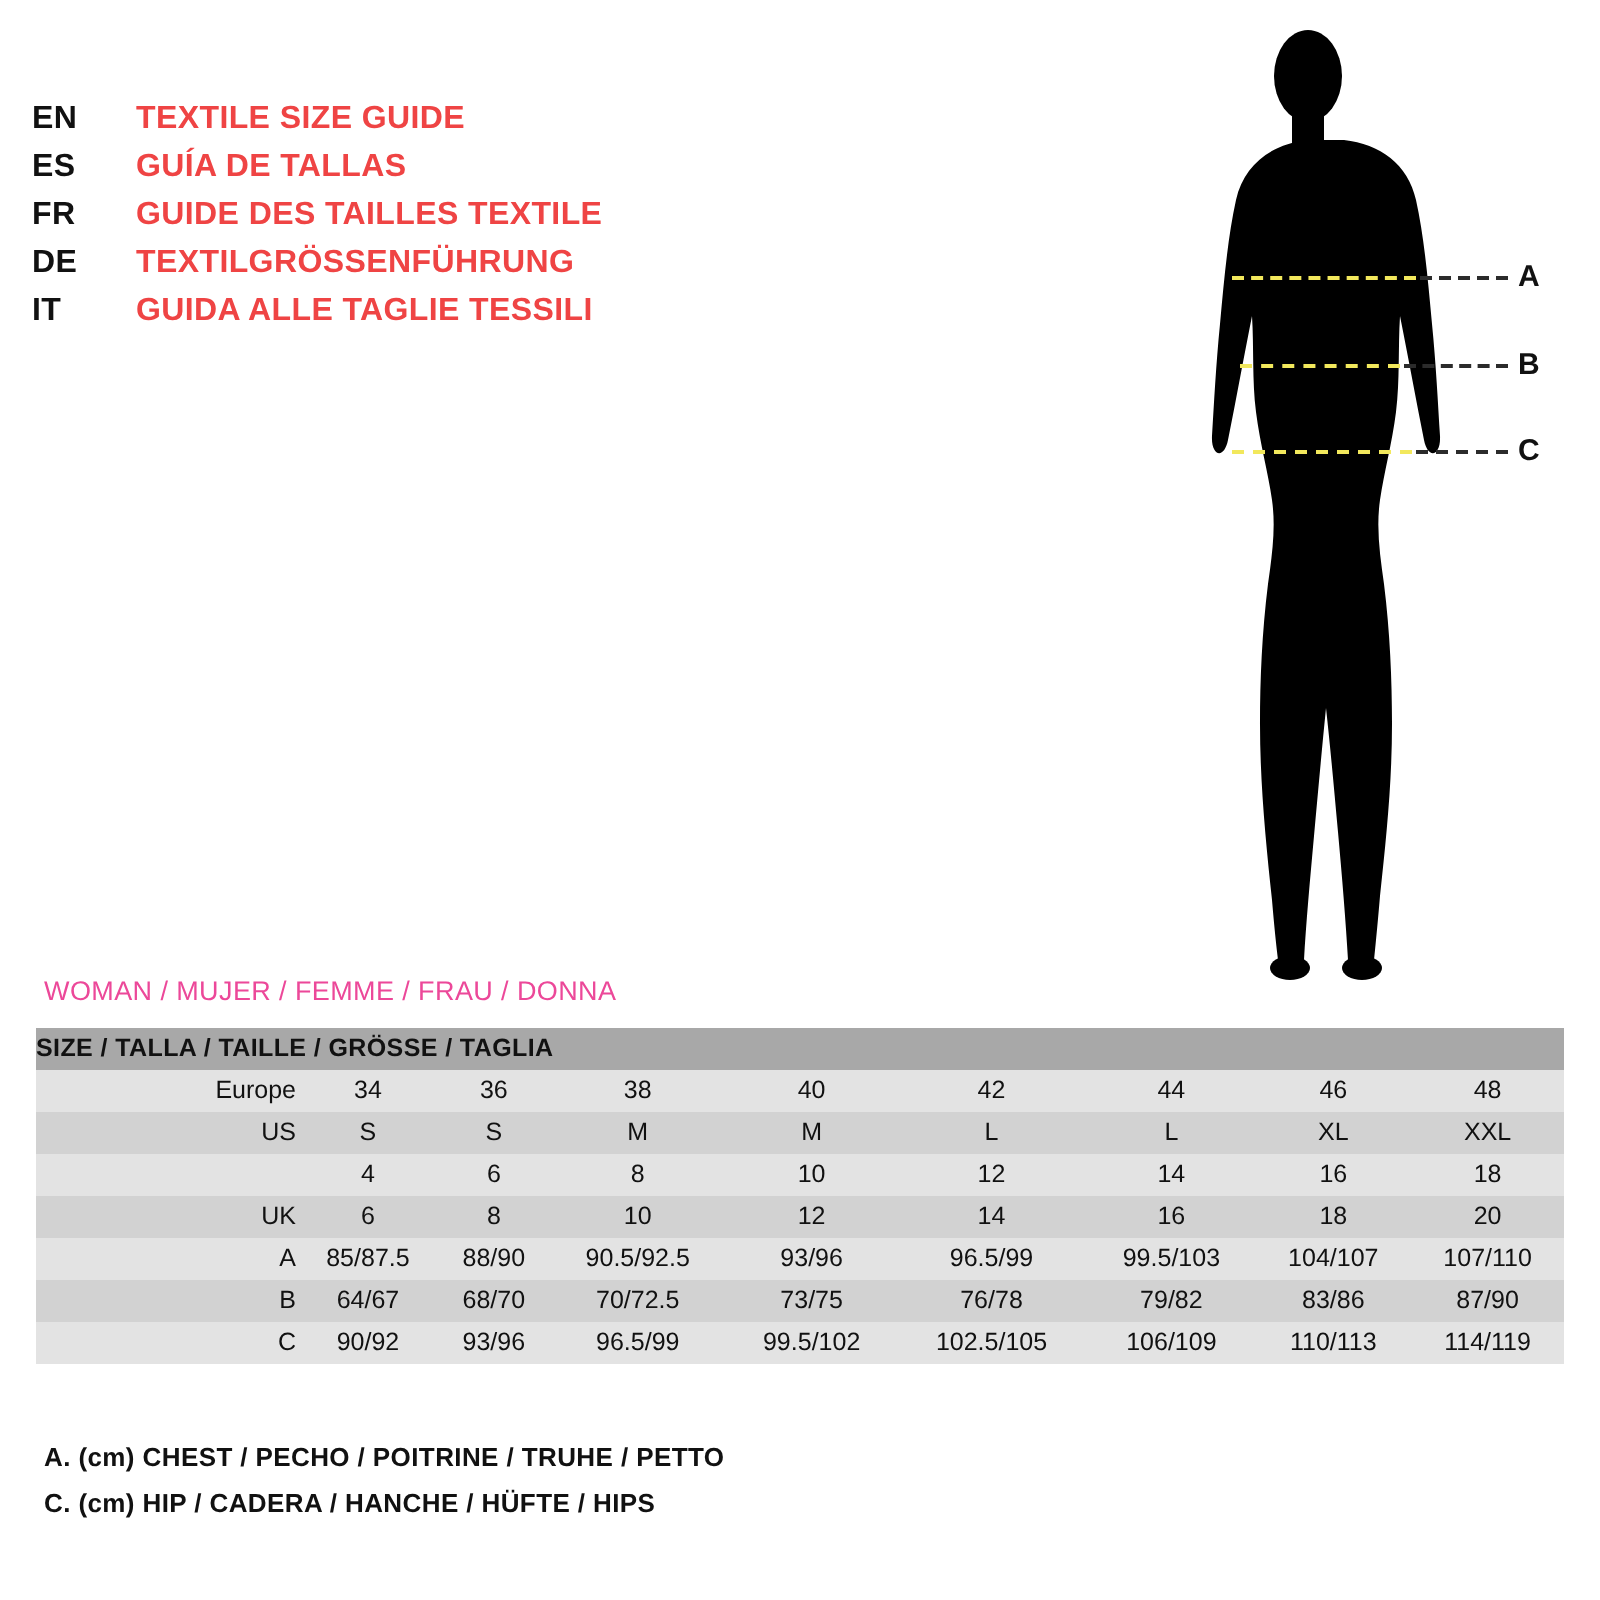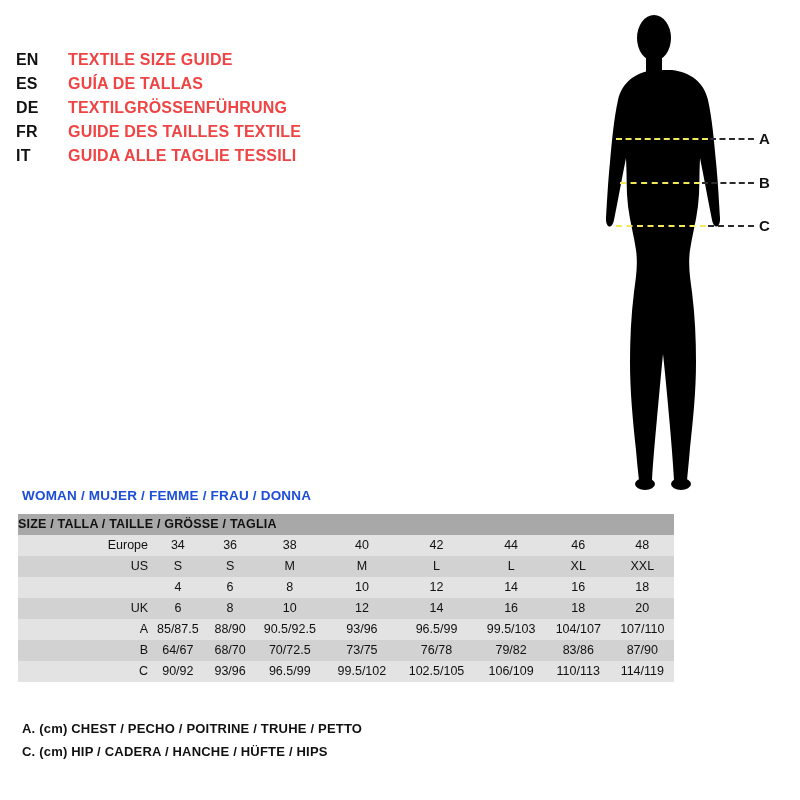--- a/index.html
+++ b/index.html
@@ -76,30 +76,30 @@
     font-weight: bold;
     color: #111;
   }
 
   
   .woman-heading {
     position: absolute;
     left: 22px;
     top: 488px;
     font-size: 13.5px;
-    font-weight: bold;
-    letter-spacing: 0.2px;
-    color: #1d4ed8;
+    font-weight: normal;
+    letter-spacing: 0.2px;
+    color: #ec4899;
   }
 
   table.size-table {
     position: absolute;
     left: 18px;
     top: 514px;
-    width: 656px;
+    width: 764px;
     border-collapse: collapse;
     font-size: 12.5px;
   }
   table.size-table td {
     padding: 0;
     height: 21px;
     line-height: 21px;
     color: #111;
   }
   .row-head td {
@@ -148,26 +148,26 @@
   <div class="titles">
     <div class="title-row">
       <span class="title-lang">EN</span>
       <span class="title-text">TEXTILE SIZE GUIDE</span>
     </div>
     <div class="title-row">
       <span class="title-lang">ES</span>
       <span class="title-text">GUÍA DE TALLAS</span>
     </div>
     <div class="title-row">
+      <span class="title-lang">FR</span>
+      <span class="title-text">GUIDE DES TAILLES TEXTILE</span>
+    </div>
+    <div class="title-row">
       <span class="title-lang">DE</span>
       <span class="title-text">TEXTILGRÖSSENFÜHRUNG</span>
-    </div>
-    <div class="title-row">
-      <span class="title-lang">FR</span>
-      <span class="title-text">GUIDE DES TAILLES TEXTILE</span>
     </div>
     <div class="title-row">
       <span class="title-lang">IT</span>
       <span class="title-text">GUIDA ALLE TAGLIE TESSILI</span>
     </div>
   </div>
 
   <div class="figure-wrap">
     <svg class="figure-svg" width="230" height="490" viewBox="0 0 230 490">
       <g fill="#000000">

